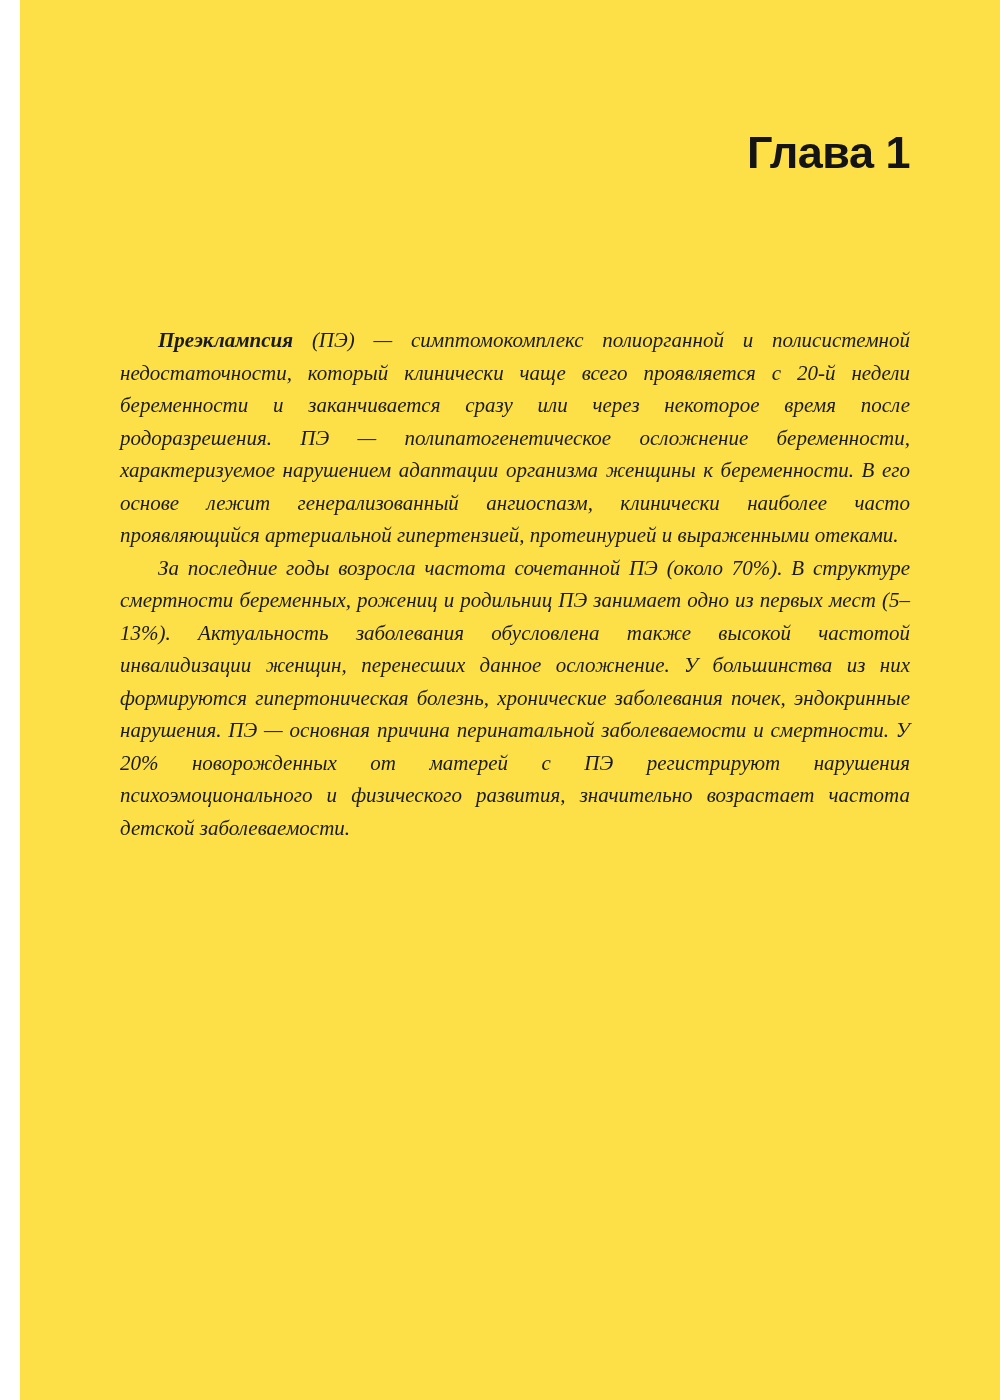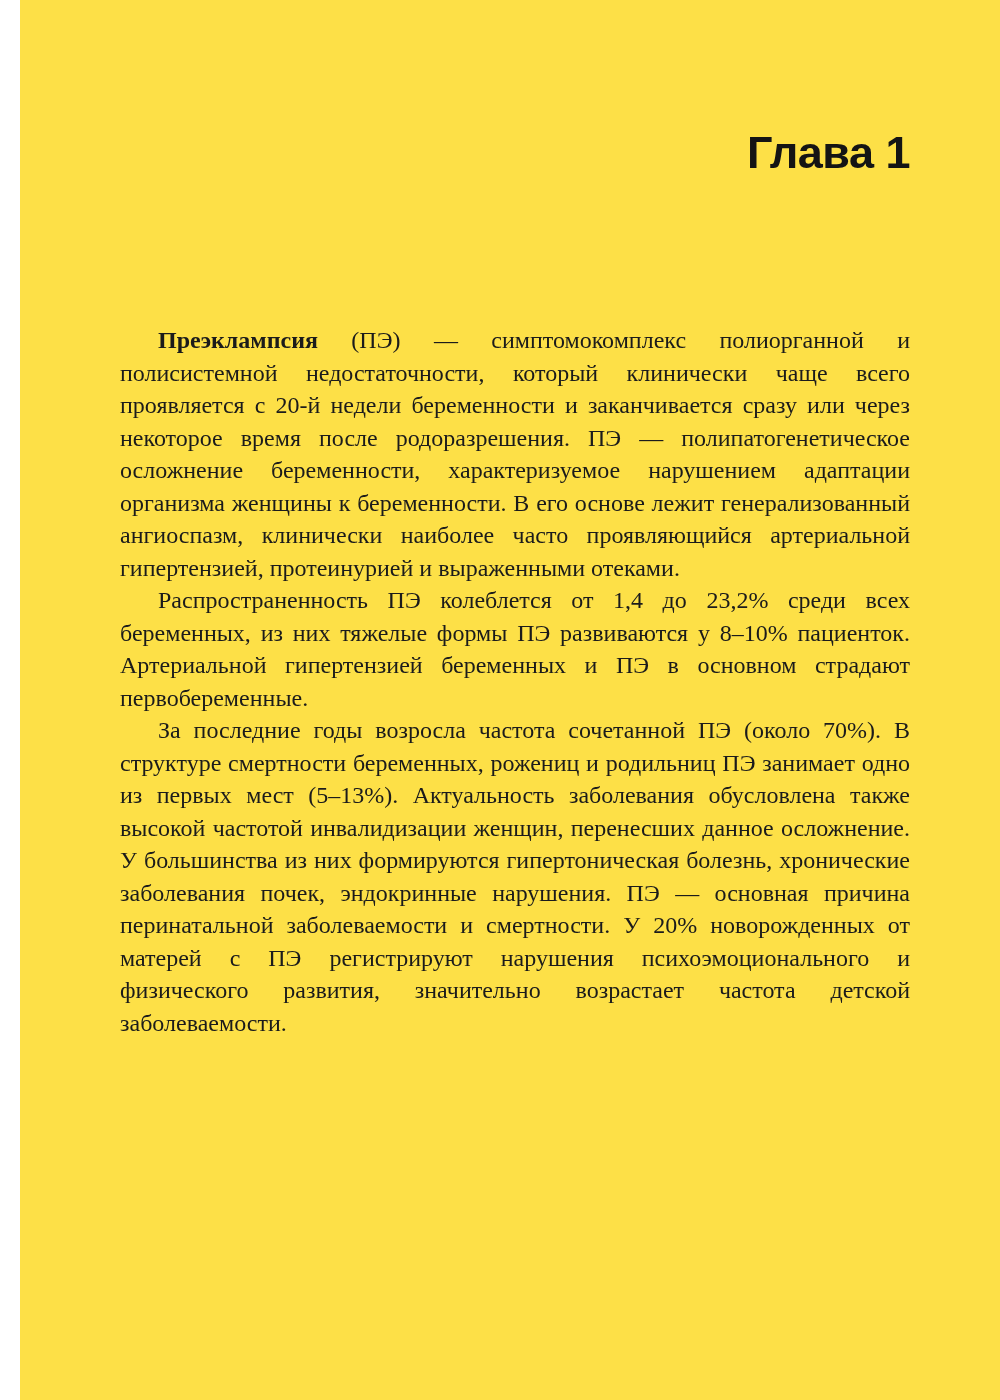--- a/index.html
+++ b/index.html
@@ -34,42 +34,42 @@
     font-family: "Liberation Sans", sans-serif;
     font-weight: bold;
     font-size: 36px;
     line-height: 52px;
     letter-spacing: -0.8px;
     color: #141414;
   }
   .title-line { display: block; }
   .body-text {
     margin-top: 146px;
-    font-size: 24px;
+    font-size: 21px;
     line-height: 32.5px;
     text-align: justify;
     hyphens: auto;
     -webkit-hyphens: auto;
     color: #1b1b1b;
+    font-style: italic;
   }
   .body-para { text-indent: 38px; }
   .lead-bold { font-weight: bold; }
 </style>
 </head>
 <body>
 
 <div class="page">
 
   <div class="chapter-label">Глава 1</div>
 
 
   <div class="body-text">
 
     <p class="body-para"><span class="lead-bold">Преэклампсия</span><span> (ПЭ) — симптомокомплекс полиорганной и полисистемной недостаточности, который клинически чаще всего проявляется с 20-й недели беременности и заканчивается сразу или через некоторое время после родоразрешения. ПЭ — полипатогенетическое осложнение беременности, характеризуемое нарушением адаптации организма женщины к беременности. В его основе лежит генерализованный ангиоспазм, клинически наиболее часто проявляющийся артериальной гипертензией, протеинурией и выраженными отеками.</span></p>
 
-    <p class="body-para"><span>Распространенность ПЭ колеблется от 1,4 до 23,2% среди всех беременных, из них тяжелые формы ПЭ развиваются у 8–10% пациенток. Артериальной гипертензией беременных и ПЭ в основном страдают первобеременные.</span></p>
 
     <p class="body-para"><span>За последние годы возросла частота сочетанной ПЭ (около 70%). В структуре смертности беременных, рожениц и родильниц ПЭ занимает одно из первых мест (5–13%). Актуальность заболевания обусловлена также высокой частотой инвалидизации женщин, перенесших данное осложнение. У большинства из них формируются гипертоническая болезнь, хронические заболевания почек, эндокринные нарушения. ПЭ — основная причина перинатальной заболеваемости и смертности. У 20% новорожденных от матерей с ПЭ регистрируют нарушения психоэмоционального и физического развития, значительно возрастает частота детской заболеваемости.</span></p>
 
 
   </div>
 
 </div>
 
 </body></html>

